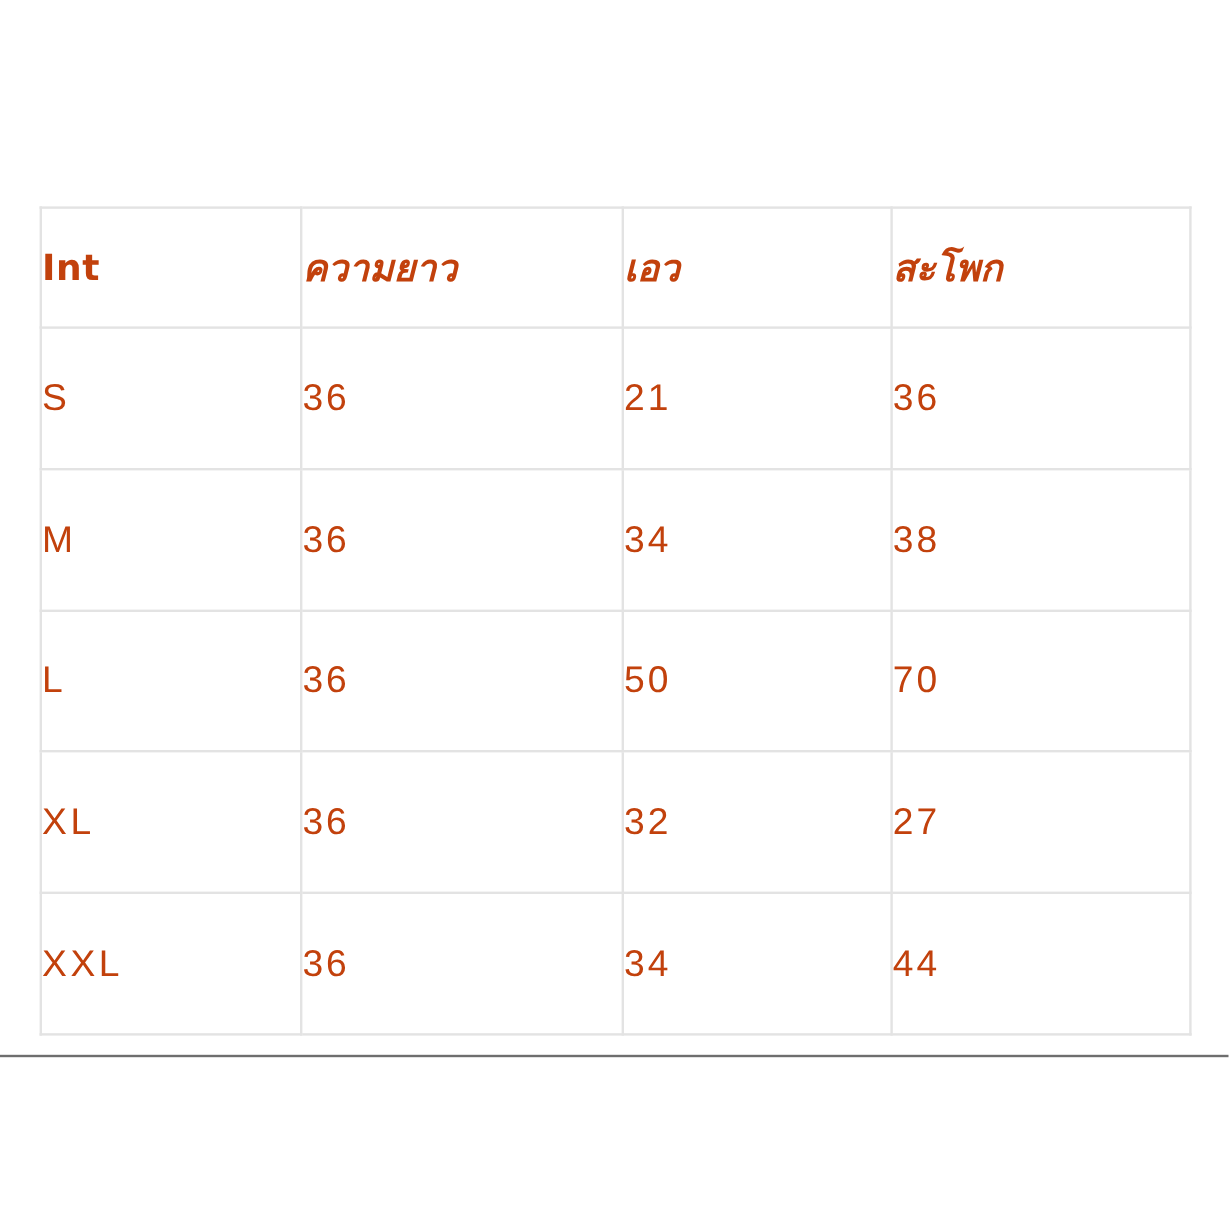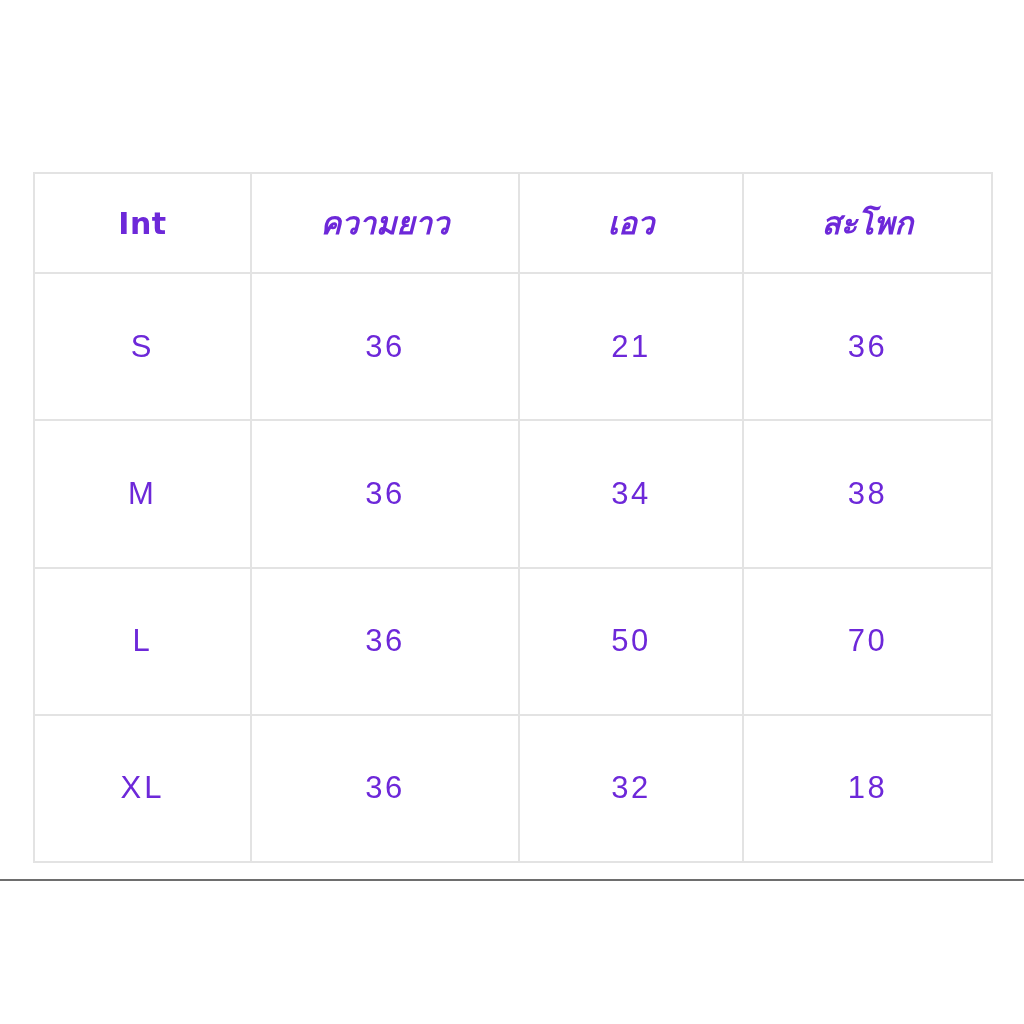--- a/index.html
+++ b/index.html
@@ -35,23 +35,23 @@
     width: 958px;
     height: 691px;
     border-collapse: collapse;
     table-layout: fixed;
     background: #ffffff;
   }
 
   table.size-table td,
   table.size-table th {
     border: 2px solid #e3e3e3;
-    text-align: center;
+    text-align: left;
     vertical-align: middle;
-    color: #6d28d9;
+    color: #c2410c;
     padding: 0;
   }
 
   
   col.c-int   { width: 217px; }
   col.c-len   { width: 268px; }
   col.c-waist { width: 224px; }
   col.c-hip   { width: 249px; }
 
   thead th {
@@ -125,21 +125,27 @@
         <tr>
           <td class="size-label">L</td>
           <td>36</td>
           <td>50</td>
           <td>70</td>
         </tr>
         <tr>
           <td class="size-label">XL</td>
           <td>36</td>
           <td>32</td>
-          <td>18</td>
+          <td>27</td>
+        </tr>
+        <tr>
+          <td class="size-label">XXL</td>
+          <td>36</td>
+          <td>34</td>
+          <td>44</td>
         </tr>
       </tbody>
     </table>
   </div>
 
   <div class="page-rule"></div>
 
 </div>
 
 </body></html>

